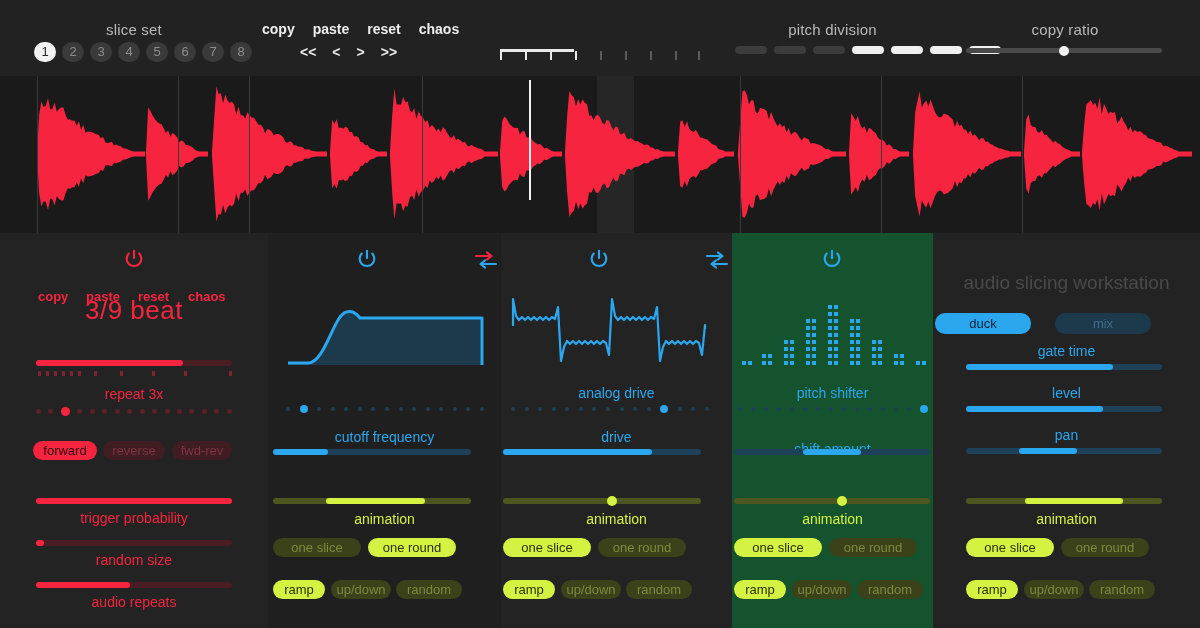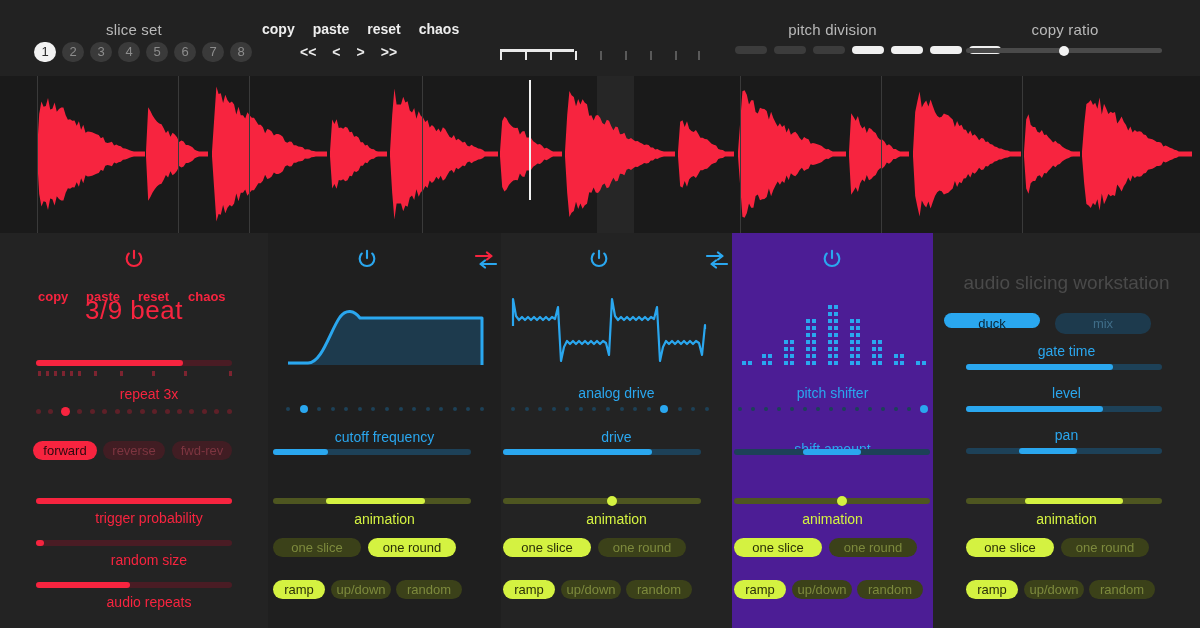--- a/index.html
+++ b/index.html
@@ -62,21 +62,21 @@
   .caret { position: absolute; top: 30px; width: 0; height: 0;
            border-left: 9px solid transparent; border-right: 9px solid transparent;
            border-bottom: 10px solid #232323; }
 
   
   .panels { position: absolute; left: 0; top: 233px; width: 1200px; height: 395px; }
   .panel { position: absolute; top: 0; height: 395px; }
   .panel.p0 { left: 0; width: 268px; background: #232323; }
   .panel.p1 { left: 268px; width: 233px; background: #1f1f1f; }
   .panel.p2 { left: 501px; width: 231px; background: #232323; }
-  .panel.p3 { left: 732px; width: 201px; background: #4c1d95; }
+  .panel.p3 { left: 732px; width: 201px; background: #14532d; }
   .panel.p4 { left: 933px; width: 267px; background: #232323; }
 
   .pw { position: relative; width: 100%; height: 100%; }
 
   
   .power { position: absolute; width: 22px; height: 22px; }
   .power svg { width: 22px; height: 22px; display: block; }
 
   
   .swap { position: absolute; width: 24px; height: 18px; }
@@ -92,21 +92,21 @@
   
   .pill { position: absolute; height: 19px; border-radius: 10px; font-size: 13px;
           line-height: 19px; text-align: center; white-space: nowrap; }
 
   
   .dots { position: absolute; display: flex; align-items: center; }
   .dots span { border-radius: 50%; display: block; }
   .cmd-red { position: absolute; font-size: 13px; font-weight: bold; color: #f7243f; }
   .beatval { position: absolute; width: 100%; text-align: center; color: #f7243f;
              font-size: 26px; letter-spacing: .5px; }
-  .repeat-lbl { position: absolute; width: 100%; text-align: center; color: #f7243f; font-size: 14px; margin-left: 15px; }
+  .repeat-lbl { position: absolute; width: 100%; text-align: center; color: #f7243f; font-size: 14px; }
 
   
   .blu-txt { color: #2aa7ef; }
   .viz { position: absolute; }
 
   
   .anim-zone { position: absolute; left: 0; bottom: 0; width: 100%; height: 153px; }
   .anim-lbl { position: absolute; width: 100%; text-align: center; color: #d4f241; font-size: 14px; }
 
   .brand { position: absolute; width: 100%; text-align: center; color: #4a4a4a;
@@ -571,21 +571,21 @@
             </div>
         </div>
       </div>
     </div>
 
     <div class="panel p4">
       <div class="pw">
         <div class="brand" style="top:37px;">audio slicing workstation</div>
 
         <div id="out-modes">
-            <div class="pill" style="left:11px; top:80px; width:96px; height:15px; line-height:21px; background:#2aa7ef; color:#0b2433;">duck</div>
+            <div class="pill" style="left:2px; top:80px; width:96px; height:21px; line-height:21px; background:#2aa7ef; color:#0b2433;">duck</div>
             <div class="pill" style="left:122px; top:80px; width:96px; height:21px; line-height:21px; background:#1d3a4d; color:#3f6d88;">mix</div>
           </div>
         <div id="out-sliders">
             <div class="sec-label blu-txt" style="top:110px;">gate time</div>
             <div class="trk" style="left:33px; top:131px; width:196px; background:#1d4158;">
               <div class="fill" style="width:147px; background:#2aa7ef;"></div>
             </div>
             <div class="sec-label blu-txt" style="top:152px;">level</div>
             <div class="trk" style="left:33px; top:173px; width:196px; background:#1d4158;">
               <div class="fill" style="width:137.2px; background:#2aa7ef;"></div>

